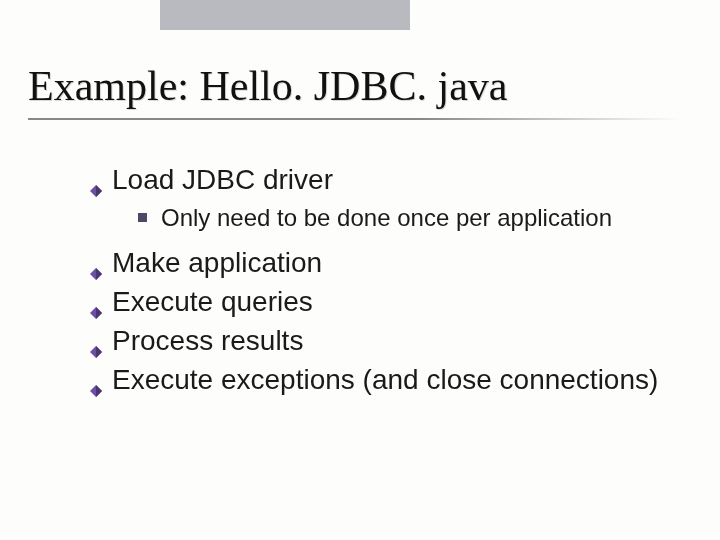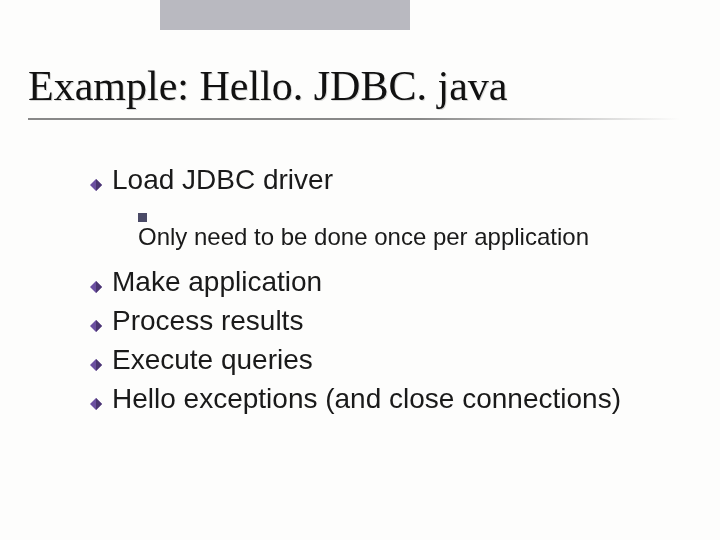--- a/index.html
+++ b/index.html
@@ -45,37 +45,36 @@
     background: linear-gradient(to right, #888 0%, #888 60%, rgba(136,136,136,0) 100%);
   }
   .body {
     position: absolute;
     left: 90px;
     top: 160px;
     width: 580px;
   }
   .lvl1 {
     display: flex;
-    align-items: center;
+    align-items: flex-end;
     margin: 2px 0 4px 0;
     font-size: 28px;
     line-height: 1.25;
   }
   .lvl1 .bullet {
     flex: 0 0 auto;
     margin-right: 10px;
     margin-top: 10px;
   }
   .lvl2 {
     display: flex;
     align-items: flex-start;
     margin: 6px 0 12px 48px;
     font-size: 24px;
     line-height: 1.25;
-    flex-direction: column;
   }
   .lvl2 .bullet {
     flex: 0 0 auto;
     margin-right: 14px;
     margin-top: 10px;
   }
   .diamond {
     width: 12px;
     height: 12px;
     display: inline-block;
@@ -126,37 +125,37 @@
       <span class="text">Make application</span>
     </div>
 
     <div class="lvl1">
       <span class="bullet diamond">
         <svg viewBox="0 0 12 12" width="12" height="12">
             <polygon points="6,0 12,6 6,12 0,6" fill="#6b4fa0"></polygon>
             <polygon points="6,0 12,6 6,12" fill="#4a3570"></polygon>
           </svg>
       </span>
+      <span class="text">Execute queries</span>
+    </div>
+
+    <div class="lvl1">
+      <span class="bullet diamond">
+        <svg viewBox="0 0 12 12" width="12" height="12">
+            <polygon points="6,0 12,6 6,12 0,6" fill="#6b4fa0"></polygon>
+            <polygon points="6,0 12,6 6,12" fill="#4a3570"></polygon>
+          </svg>
+      </span>
       <span class="text">Process results</span>
     </div>
 
     <div class="lvl1">
       <span class="bullet diamond">
         <svg viewBox="0 0 12 12" width="12" height="12">
             <polygon points="6,0 12,6 6,12 0,6" fill="#6b4fa0"></polygon>
             <polygon points="6,0 12,6 6,12" fill="#4a3570"></polygon>
           </svg>
       </span>
-      <span class="text">Execute queries</span>
-    </div>
-
-    <div class="lvl1">
-      <span class="bullet diamond">
-        <svg viewBox="0 0 12 12" width="12" height="12">
-            <polygon points="6,0 12,6 6,12 0,6" fill="#6b4fa0"></polygon>
-            <polygon points="6,0 12,6 6,12" fill="#4a3570"></polygon>
-          </svg>
-      </span>
-      <span class="text">Hello exceptions (and close connections)</span>
+      <span class="text">Execute exceptions (and close connections)</span>
     </div>
 
   </div>
 </div>
 
 </body></html>

